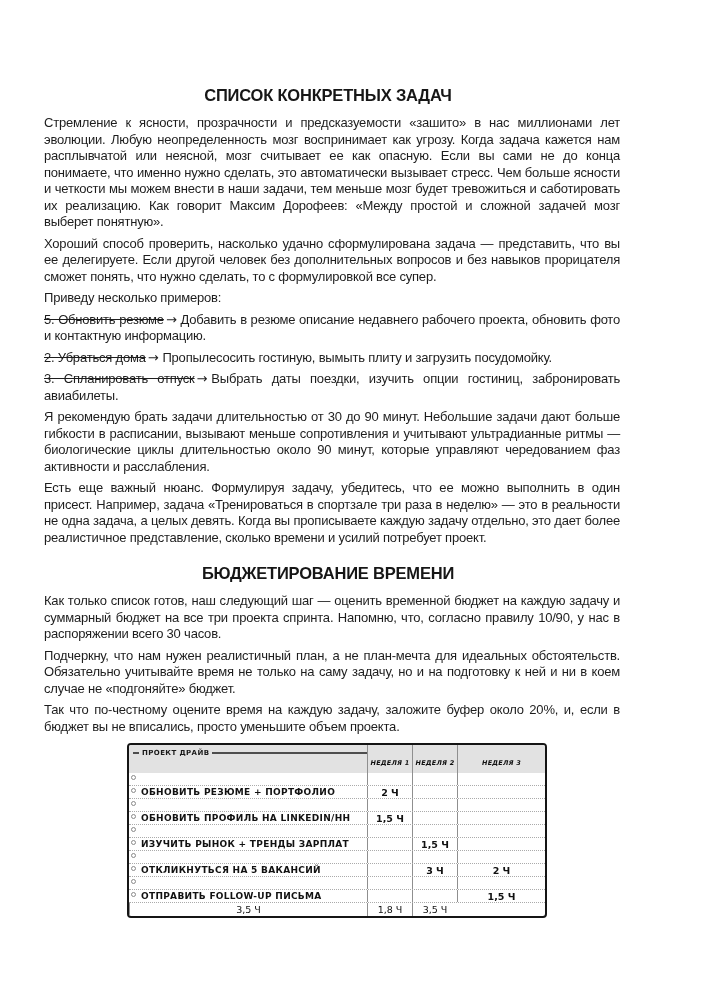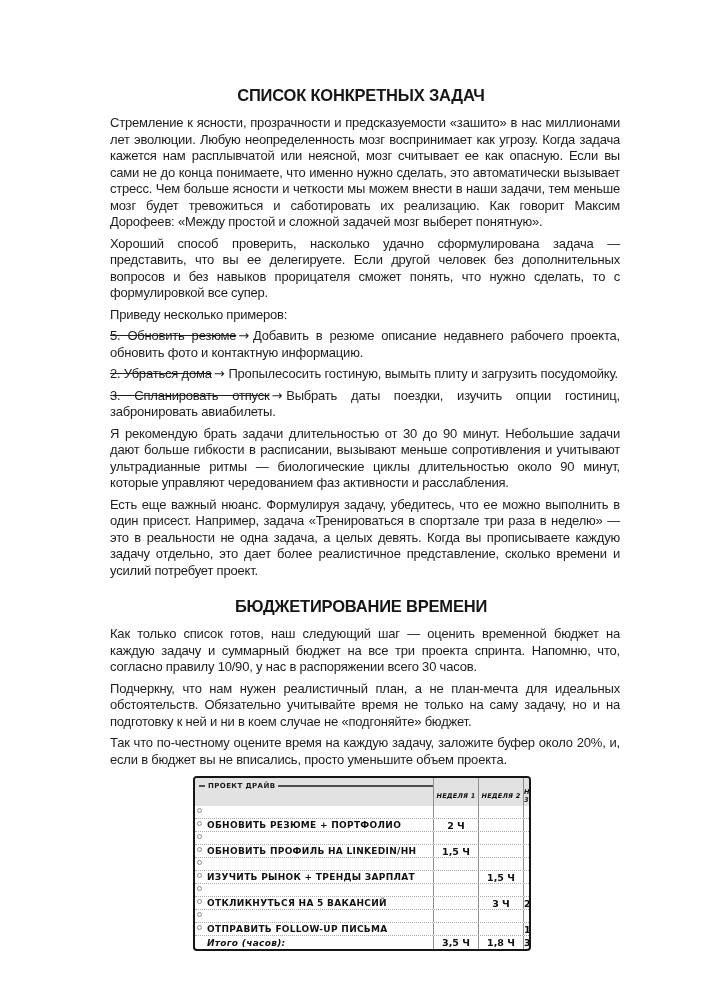--- a/index.html
+++ b/index.html
@@ -7,21 +7,21 @@
   .page {
     position: relative;
     width: 706px;
     height: 1000px;
     background: #ffffff;
     overflow: hidden;
     font-family: "Liberation Sans", sans-serif;
     color: #1d1d1d;
   }
   .content {
-    padding: 86px 86px 0 102px;
+    padding: 86px 86px 0 36px;
   }
   h1.sec-title {
     margin: 0 0 10px 0;
     font-size: 16.5px;
     font-weight: bold;
     letter-spacing: -0.2px;
     text-align: center;
     color: #161616;
   }
   h1.sec-title.second { margin-top: 18px; }
@@ -35,21 +35,21 @@
   }
   p.body:first-of-type { margin-top: 0; }
   .struck { text-decoration: line-through; }
   .arrow {
     font-family: "DejaVu Sans", sans-serif;
     margin: 0 4px 0 2px;
     display: inline-block;
   }
   
   .worksheet {
-    width: 338px;
+    width: 420px;
     margin: 8px 0 0 91px;
     border: 2px solid #151515;
     border-radius: 4px;
     background: #ffffff;
     font-family: "DejaVu Sans", sans-serif;
     color: #111111;
     overflow: hidden;
   }
   .ws-header {
     display: grid;
@@ -129,21 +129,21 @@
     display: grid;
     grid-template-columns: 238px 45px 45px 1fr;
     height: 13px;
   }
   .total-label {
     padding-left: 4px;
     font-size: 7.5px;
     font-style: italic;
     letter-spacing: 0.1px;
   }
-  .cell.total { font-size: 9.5px; font-weight: bold; }
+  .cell.total { font-size: 9.5px; font-weight: normal; }
 </style>
 </head>
 <body>
 
 <div class="page">
   <div class="content">
 
     <h1 class="sec-title">СПИСОК КОНКРЕТНЫХ ЗАДАЧ</h1>
 
     <p class="body">Стремление к ясности, прозрачности и предсказуемости «зашито» в нас миллионами лет эволюции. Любую неопределенность мозг воспринимает как угрозу. Когда задача кажется нам расплывчатой или неясной, мозг считывает ее как опасную. Если вы сами не до конца понимаете, что именно нужно сделать, это автоматически вызывает стресс. Чем больше ясности и четкости мы можем внести в наши задачи, тем меньше мозг будет тревожиться и саботировать их реализацию. Как говорит Максим Дорофеев: «Между простой и сложной задачей мозг выберет понятную».</p>
@@ -249,21 +249,20 @@
         <div class="ws-row task">
             <span class="ring"></span>
             <span class="cell name">ОТПРАВИТЬ FOLLOW-UP ПИСЬМА</span>
             <span class="cell w"></span>
             <span class="cell w"></span>
             <span class="cell w">1,5 Ч</span>
           </div>
       </div>
 
       <div class="ws-footer">
-        <span class="cell name total-label">Итого (часов):</span>
         <span class="cell w total">3,5 Ч</span>
         <span class="cell w total">1,8 Ч</span>
         <span class="cell w total">3,5 Ч</span>
       </div>
 
     </div>
 
   </div>
 </div>
 

